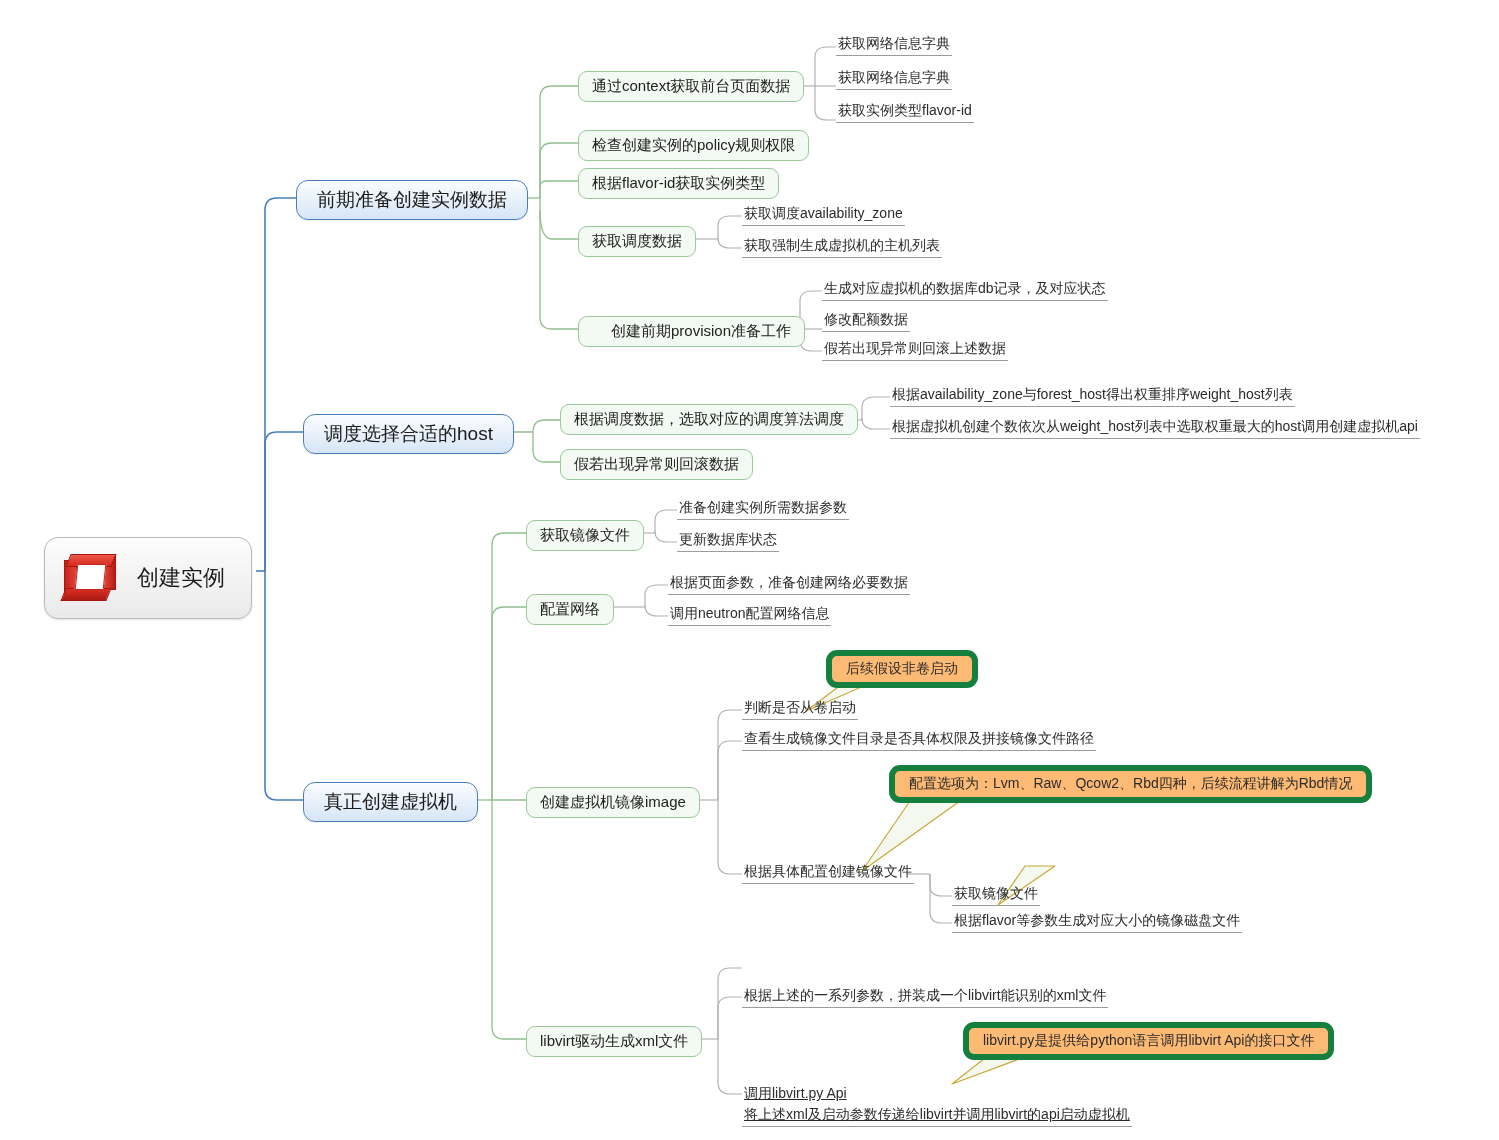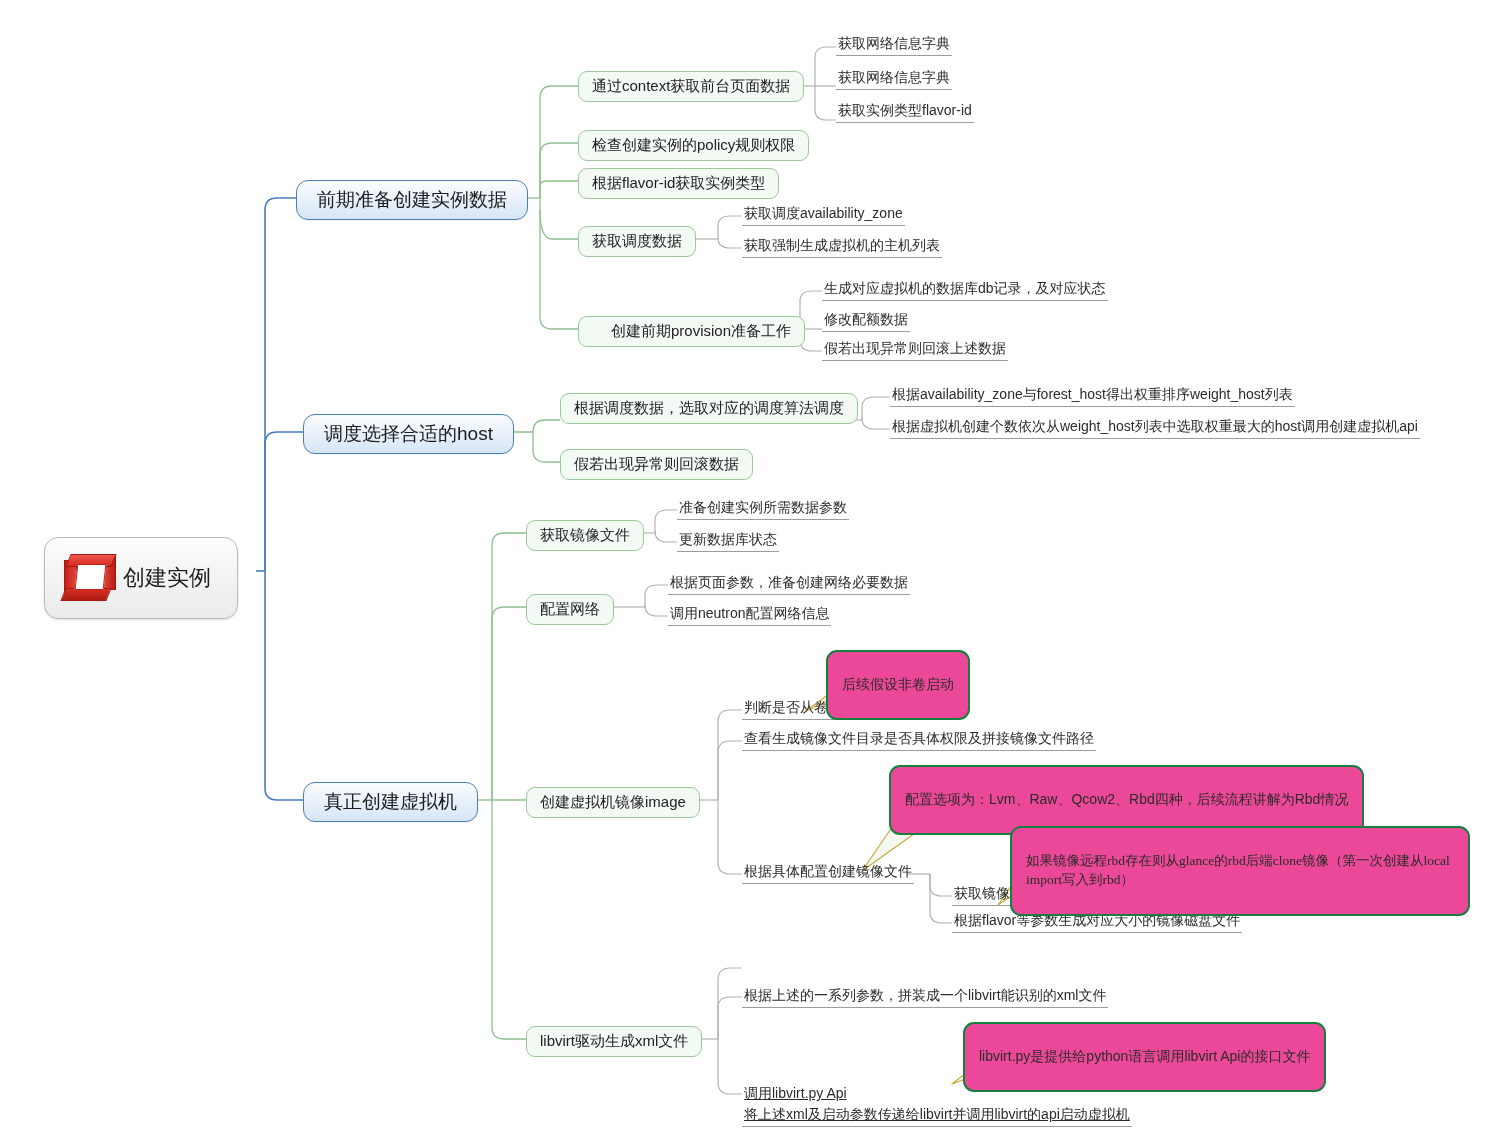--- a/index.html
+++ b/index.html
@@ -26,20 +26,21 @@
     position:absolute;
     box-sizing:border-box;
     white-space:nowrap;
     line-height:1.25;
   }
 
   
   .root{
     display:flex;
     align-items:center;
+    gap:14px;
     padding:12px 26px 12px 16px;
     border:1px solid #b9b9b9;
     border-radius:14px;
     background:linear-gradient(180deg,#fdfdfd 0%,#f2f2f2 55%,#eaeaea 100%);
     box-shadow:0 1px 2px rgba(0,0,0,.12);
     font-size:22px;
     color:#222;
   }
   .root .rlabel{font-size:22px;color:#1d1d1d;}
 
@@ -96,24 +97,24 @@
   .lvl3{
     font-size:14px;
     color:#2b2b2b;
     padding:0 2px 2px 2px;
     border-bottom:1px solid #9c9c9c;
   }
   .lvl3.two-line{white-space:pre-line;line-height:1.45;}
 
   
   .callout{
-    padding:24px 14px;
-    border:2px solid #15803d;
+    padding:4px 14px;
+    border:6px solid #15803d;
     border-radius:11px;
-    background:#ec4899;
+    background:#fdba74;
     font-size:14px;
     color:#2b2b2b;
   }
   .callout.serif{font-family:"Liberation Serif","DejaVu Serif",serif;font-size:14px;}
   .callout.wrapped{white-space:normal;line-height:1.4;}
   .callout.mono-mix{
     font-family:"Liberation Serif","DejaVu Serif",serif;
     font-size:13.5px;
   }
 </style>
@@ -262,21 +263,21 @@
     <span>修改配额数据</span>
   </div>
   <div class="node lvl3" style="left:822px;top:340px;">
     <span>假若出现异常则回滚上述数据</span>
   </div>
 
   <div class="node lvl1" style="left:303px;top:414px;">
     <span>调度选择合适的host</span>
   </div>
 
-  <div class="node lvl2" style="left:560px;top:393px;">
+  <div class="node lvl2" style="left:560px;top:404px;">
     <span>根据调度数据，选取对应的调度算法调度</span>
   </div>
   <div class="node lvl3" style="left:890px;top:386px;">
     <span>根据availability_zone与forest_host得出权重排序weight_host列表</span>
   </div>
   <div class="node lvl3" style="left:890px;top:418px;">
     <span>根据虚拟机创建个数依次从weight_host列表中选取权重最大的host调用创建虚拟机api</span>
   </div>
 
   <div class="node lvl2" style="left:560px;top:449px;">
@@ -338,21 +339,18 @@
   </div>
 
   <div class="node callout serif" style="left:826px;top:650px;">
     <span>后续假设非卷启动</span>
   </div>
 
   <div class="node callout" style="left:889px;top:765px;">
     <span>配置选项为：Lvm、Raw、Qcow2、Rbd四种，后续流程讲解为Rbd情况</span>
   </div>
 
-  <div class="node callout mono-mix wrapped" style="left:1010px;top:826px;width:460px;">
-    <span>如果镜像远程rbd存在则从glance的rbd后端clone镜像（第一次创建从local import写入到rbd）</span>
-  </div>
 
   <div class="node callout" style="left:963px;top:1022px;">
     <span>libvirt.py是提供给python语言调用libvirt Api的接口文件</span>
   </div>
 
 </div>
 
 </body></html>

